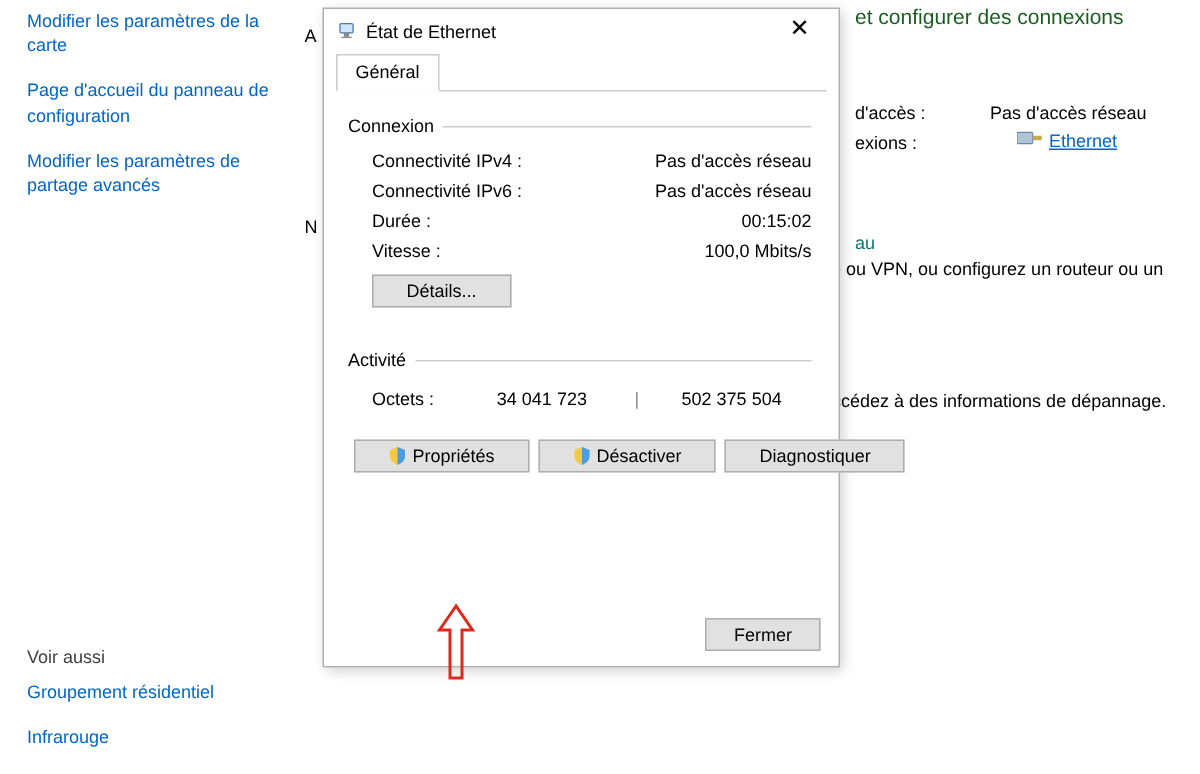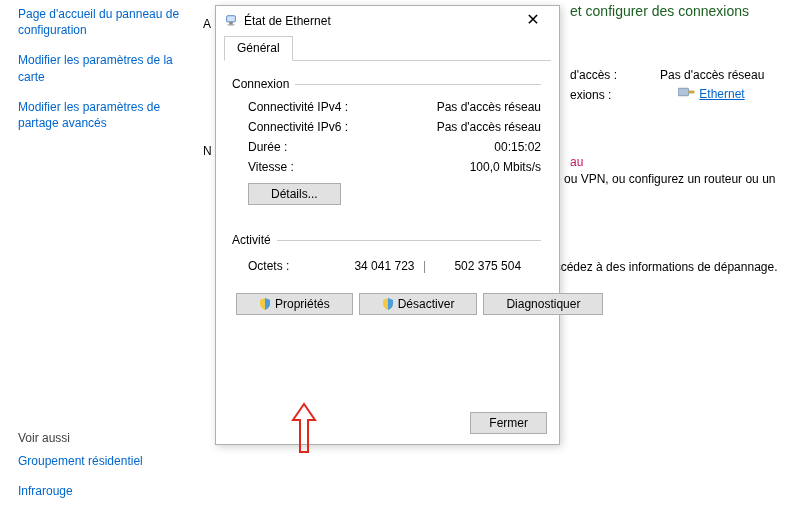--- a/index.html
+++ b/index.html
@@ -66,21 +66,21 @@
     left: 678px;
     top: 86px;
     font-size: 12px;
   }
   .bg .conn-val .eth-icon svg { width: 18px; height: 12px; }
   .bg .conn-val a {
     color: #0066cc;
     text-decoration: underline;
     cursor: pointer;
   }
-  .bg .bau { position:absolute; left:570px; top:155px; font-size:12px; color:#be185d; }
+  .bg .bau { position:absolute; left:570px; top:155px; font-size:12px; color:#0f766e; }
   .bg .info1 {
     position: absolute;
     left: 548px;
     top: 172px;
     font-size: 12px;
     white-space: nowrap;
   }
   .bg .info2 {
     position: absolute;
     left: 548px;
@@ -183,21 +183,21 @@
   .act-diagram .dash { width:32px; height:1px; border-top:1px solid #555; }
   .act-diagram .monitors { position:relative; width:50px; height:40px; }
   .act-diagram .monitors svg { width:50px; height:40px; }
 
   .bytes-row {
     display: flex;
     align-items: center;
     padding: 6px 0 0 12px;
   }
   .bytes-row .blabel { width:60px; }
-  .bytes-row .sent { flex:1; text-align:right; }
+  .bytes-row .sent { flex:1; text-align:center; }
   .bytes-row .sep { width:20px; text-align:center; color:#888; }
   .bytes-row .recv { flex:1; text-align:center; }
 
   .action-row {
     display: flex;
     gap: 6px;
     margin-top: 20px;
   }
 
   .footer {
@@ -217,22 +217,22 @@
   .arrow svg { width: 30px; height: 52px; }
 
   .truncA { position:absolute; left:203px; top:17px; font-size:12px; }
   .truncN { position:absolute; left:203px; top:144px; font-size:12px; }
 </style>
 </head>
 <body>
 
 <div class="bg">
   <div class="sidebar">
+    <a>Modifier les paramètres de la carte</a>
     <a>Page d'accueil du panneau de configuration</a>
-    <a>Modifier les paramètres de la carte</a>
     <a>Modifier les paramètres de partage avancés</a>
     <div class="seealso">Voir aussi</div>
     <a>Groupement résidentiel</a>
     <a>Infrarouge</a>
     <a>Options Internet</a>
 
   </div>
 
   <div class="head-right">et configurer des connexions</div>
   <div class="access-label">d'accès :</div>

